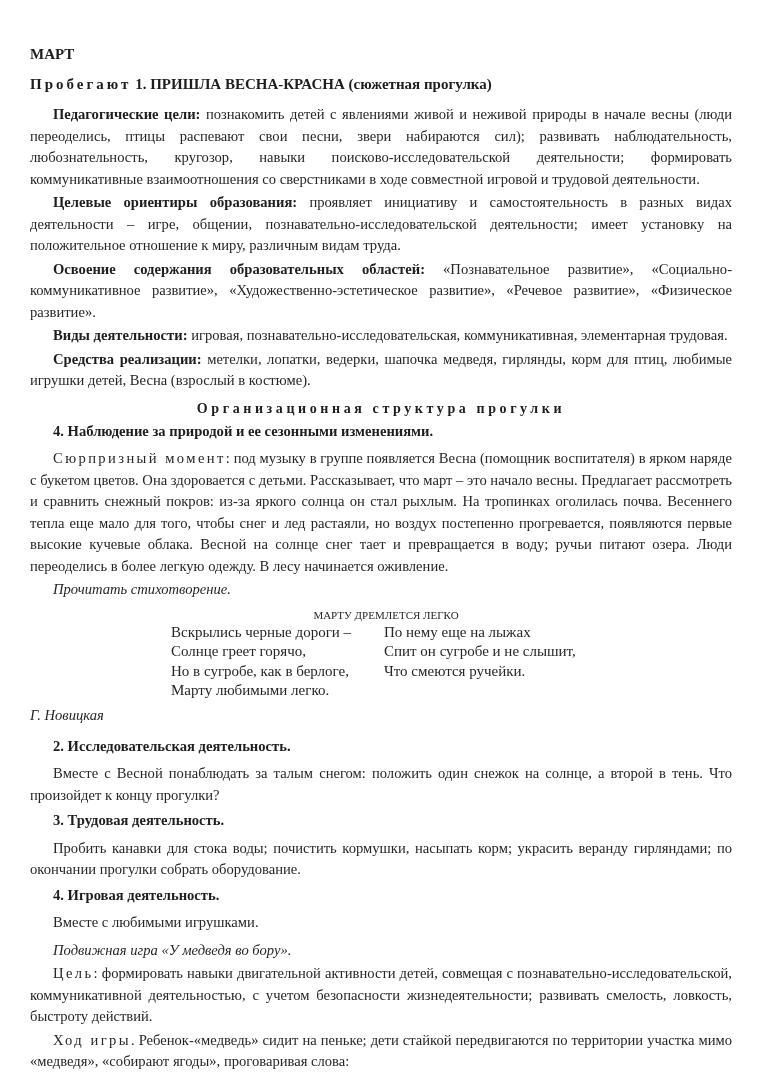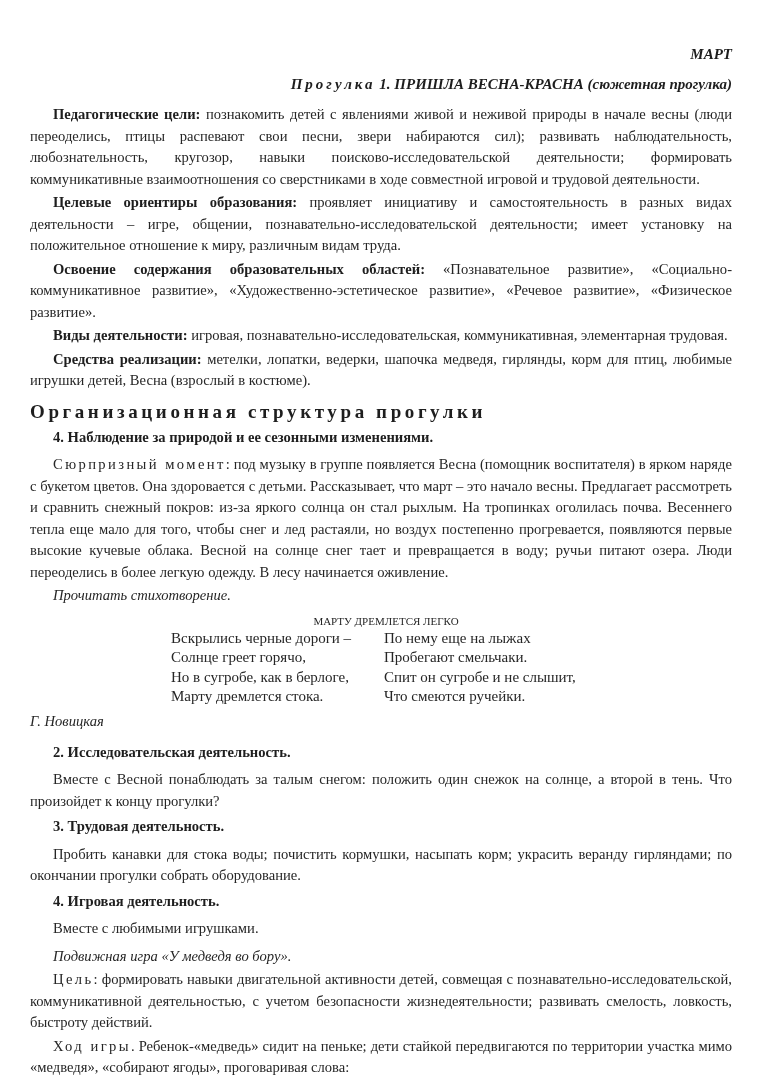--- a/index.html
+++ b/index.html
@@ -3,45 +3,45 @@
 <meta charset="utf-8">
 <style>
   html, body { margin: 0; padding: 0; background: #ffffff; }
   body {
     width: 764px; height: 1080px; overflow: hidden; position: relative;
     font-family: "Liberation Serif", serif;
     color: #262626;
     font-size: 14.6px;
   }
   .page { position: absolute; left: 30px; top: 46px; width: 702px; }
-  .center { text-align: right; font-style: italic; }
+  .center { text-align: left; }
   .title-month { font-weight: bold; font-size: 15px; margin: 0 0 13px 0; color:#1e1e1e; }
   .title-walk { font-weight: bold; font-size: 15px; margin: 0 0 11px 0; color:#1e1e1e; }
   .spaced { letter-spacing: 3px; }
   .spaced-sm { letter-spacing: 2.4px; }
   p { margin: 0; line-height: 21.5px; text-align: justify; }
   .para { text-indent: 23px; margin-bottom: 2px; }
   .b { font-weight: bold; color:#1e1e1e; }
   .i { font-style: italic; }
-  .section-title { font-weight: bold; font-size: 19px; text-align: left; margin: 9px 0 3px 0; letter-spacing: 3.6px; color:#1e1e1e; }
+  .section-title { font-weight: bold; font-size: 14px; text-align: center; margin: 9px 0 3px 0; letter-spacing: 3.6px; color:#1e1e1e; }
   .h { font-weight: bold; text-indent: 23px; margin: 4px 0 6px 0; color:#1e1e1e; }
   .poem-title { text-align: center; font-size: 11px; margin: 8px 0 2px 0; padding-left: 10px; }
   .poem { display: flex; margin-left: 141px; }
   .poem .col { width: 213px; }
   .poem .line { line-height: 19.5px; font-size: 15px; }
   .author { font-style: italic; margin: 4px 150px 10px 0; line-height: 21px; }
   .gap { height: 4px; }
 </style>
 </head>
 <body>
 
 <div class="page">
   <div class="center title-month">МАРТ</div>
   <div class="center title-walk">
-    <span class="spaced">Прогулка</span>
+    <span class="spaced">Пробегают</span>
     <span>1. ПРИШЛА ВЕСНА-КРАСНА (сюжетная прогулка)</span>
   </div>
 
   <p class="para"><span class="b">Педагогические цели:</span><span> познакомить детей с явлениями живой и неживой природы в начале весны (люди переоделись, птицы распевают свои песни, звери набираются сил); развивать наблюдательность, любознательность, кругозор, навыки поисково-исследовательской деятельности; формировать коммуникативные взаимоотношения со сверстниками в ходе совместной игровой и трудовой деятельности.</span></p>
   <p class="para"><span class="b">Целевые ориентиры образования:</span><span> проявляет инициативу и самостоятельность в разных видах деятельности – игре, общении, познавательно-исследовательской деятельности; имеет установку на положительное отношение к миру, различным видам труда.</span></p>
   <p class="para"><span class="b">Освоение содержания образовательных областей:</span><span> «Познавательное развитие», «Социально-коммуникативное развитие», «Художественно-эстетическое развитие», «Речевое развитие», «Физическое развитие».</span></p>
   <p class="para"><span class="b">Виды деятельности:</span><span> игровая, познавательно-исследовательская, коммуникативная, элементарная трудовая.</span></p>
   <p class="para"><span class="b">Средства реализации:</span><span> метелки, лопатки, ведерки, шапочка медведя, гирлянды, корм для птиц, любимые игрушки детей, Весна (взрослый в костюме).</span></p>
 
   <div class="section-title">Организационная структура прогулки</div>
@@ -49,25 +49,24 @@
   <p class="h">4. Наблюдение за природой и ее сезонными изменениями.</p>
   <p class="para"><span class="spaced-sm">Сюрпризный момент</span><span>: под музыку в группе появляется Весна (помощник воспитателя) в ярком наряде с букетом цветов. Она здоровается с детьми. Рассказывает, что март – это начало весны. Предлагает рассмотреть и сравнить снежный покров: из-за яркого солнца он стал рыхлым. На тропинках оголилась почва. Весеннего тепла еще мало для того, чтобы снег и лед растаяли, но воздух постепенно прогревается, появляются первые высокие кучевые облака. Весной на солнце снег тает и превращается в воду; ручьи питают озера. Люди переоделись в более легкую одежду. В лесу начинается оживление.</span></p>
   <p class="para i">Прочитать стихотворение.</p>
 
   <div class="poem-title">МАРТУ ДРЕМЛЕТСЯ ЛЕГКО</div>
   <div class="poem">
     <div class="col">
       <div class="line">Вскрылись черные дороги –</div>
       <div class="line">Солнце греет горячо,</div>
       <div class="line">Но в сугробе, как в берлоге,</div>
-      <div class="line">Марту дремлется стока.</div>
+      <div class="line">Марту любимыми легко.</div>
     </div>
     <div class="col">
       <div class="line">По нему еще на лыжах</div>
-      <div class="line">Пробегают смельчаки.</div>
       <div class="line">Спит он сугробе и не слышит,</div>
       <div class="line">Что смеются ручейки.</div>
     </div>
   </div>
   <div class="author">Г. Новицкая</div>
 
   <p class="h">2. Исследовательская деятельность.</p>
   <p class="para">Вместе с Весной понаблюдать за талым снегом: положить один снежок на солнце, а второй в тень. Что произойдет к концу прогулки?</p>
 
   <p class="h">3. Трудовая деятельность.</p>

